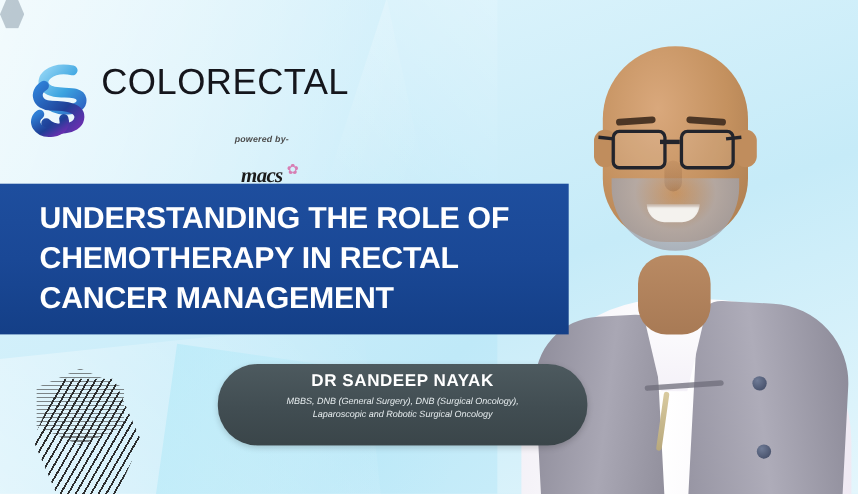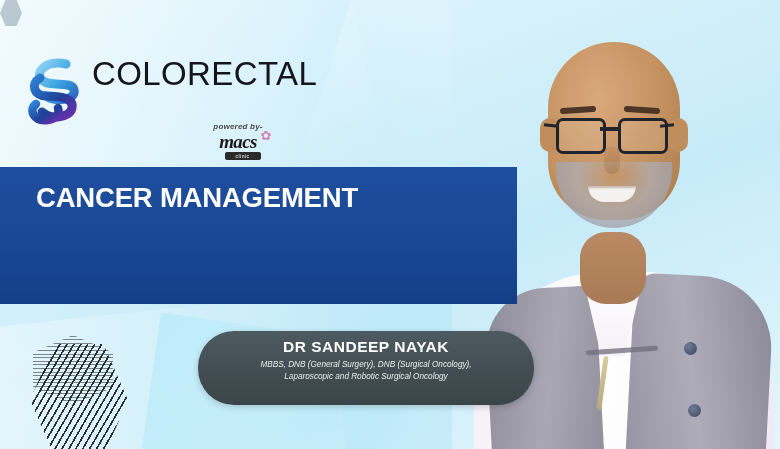--- a/index.html
+++ b/index.html
@@ -109,21 +109,21 @@
     width: 84px;
   }
   #powered-label {
     font-size: 8px;
     color: #4a4a4a;
     letter-spacing: .2px;
     font-style: italic;
     font-weight: bold;
   }
   #macs-logo {
-    margin-top: 1px;
+    margin-top: 19px;
     display: inline-block;
     position: relative;
   }
   #macs-word {
     font-size: 19px;
     font-style: italic;
     font-weight: 700;
     color: #1b1b1b;
     letter-spacing: -.6px;
     line-height: 1;
@@ -407,20 +407,22 @@
     <div id="powered-label">powered by-</div>
     <div id="macs-logo">
       <span id="macs-word">macs</span>
       <span id="macs-leaf">✿</span>
       <span id="macs-sub">clinic</span>
     </div>
   </div>
 
   <div id="title-band">
     <div id="title-text">
+      <span class="title-row">UNDERSTANDING THE ROLE OF</span>
+      <span class="title-row">CHEMOTHERAPY IN RECTAL</span>
       <span class="title-row">CANCER MANAGEMENT</span>
     </div>
   </div>
 
   <div id="name-badge">
     <div id="name-badge-inner">
       <div id="speaker-name">DR SANDEEP NAYAK</div>
       <div id="speaker-creds">
         <span class="cred-line">MBBS, DNB (General Surgery), DNB (Surgical Oncology),</span>
         <span class="cred-line">Laparoscopic and Robotic Surgical Oncology</span>

